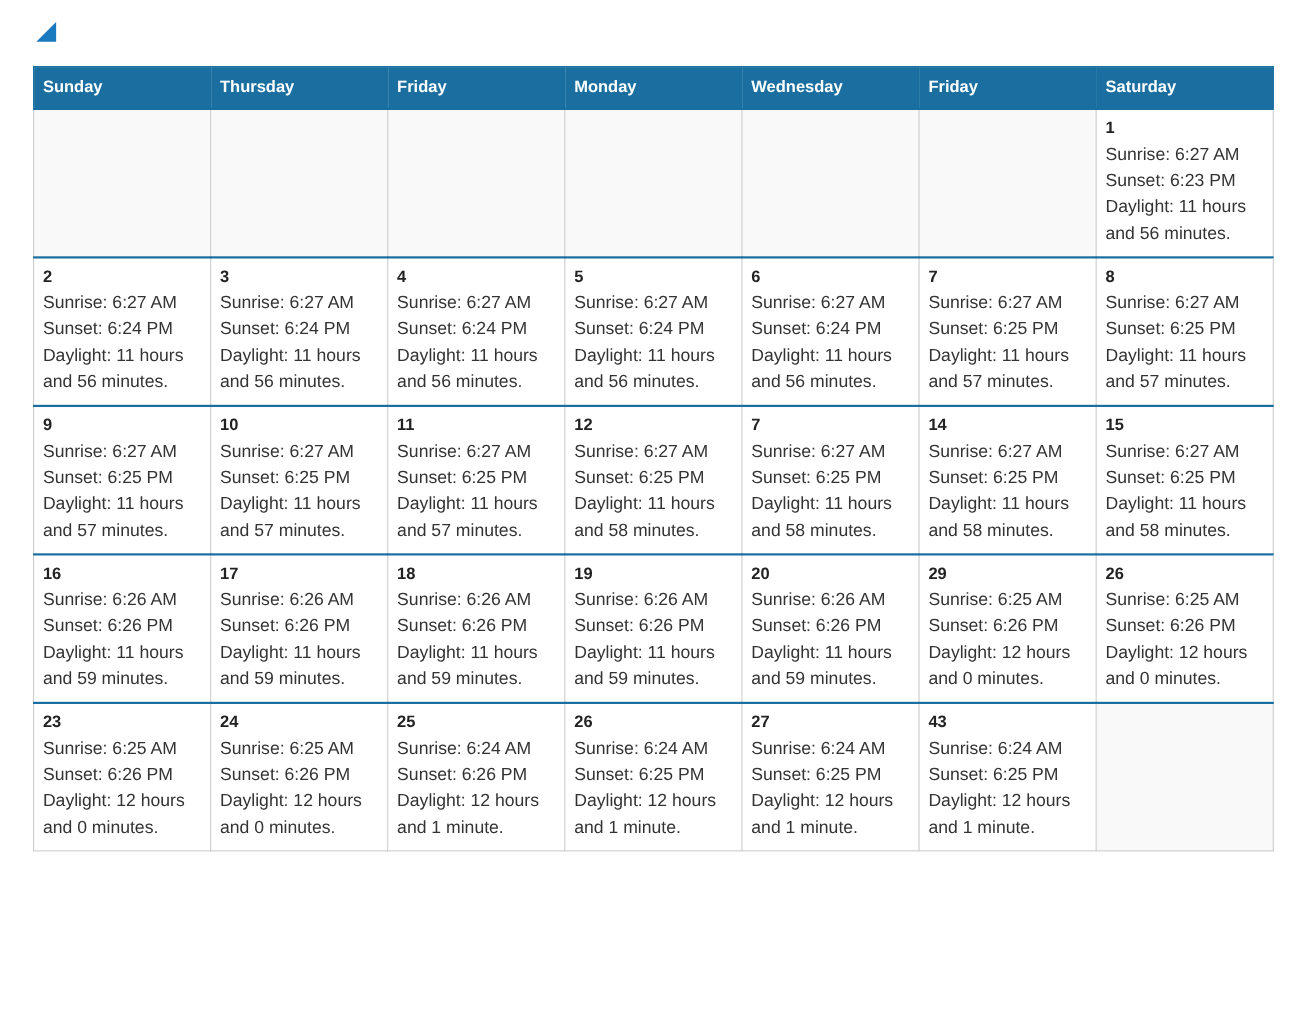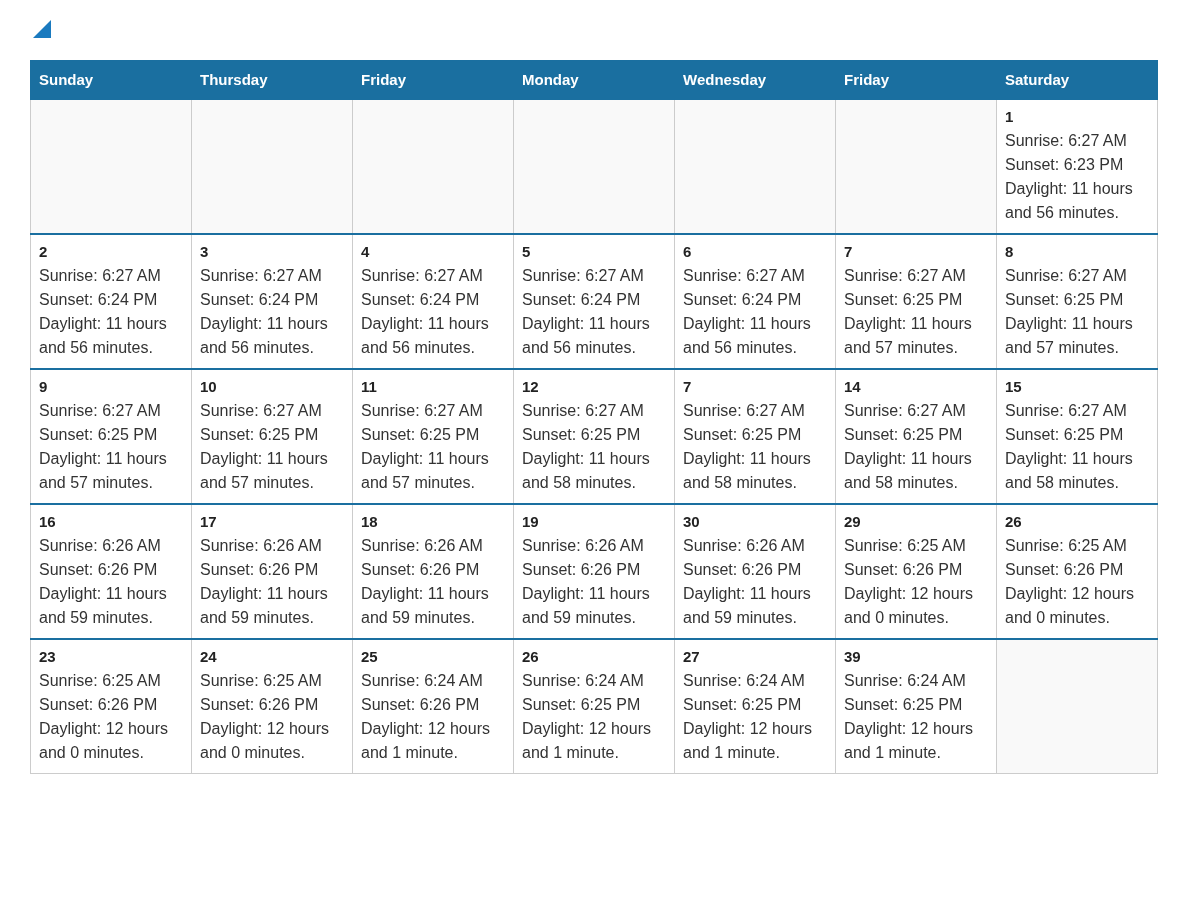--- a/index.html
+++ b/index.html
@@ -216,21 +216,21 @@
         </td>
         <td>
           <span class="day-number">18</span>
           <div class="day-info">Sunrise: 6:26 AM<br>Sunset: 6:26 PM<br>Daylight: 11 hours and 59 minutes.</div>
         </td>
         <td>
           <span class="day-number">19</span>
           <div class="day-info">Sunrise: 6:26 AM<br>Sunset: 6:26 PM<br>Daylight: 11 hours and 59 minutes.</div>
         </td>
         <td>
-          <span class="day-number">30</span>
+          <span class="day-number">20</span>
           <div class="day-info">Sunrise: 6:26 AM<br>Sunset: 6:26 PM<br>Daylight: 11 hours and 59 minutes.</div>
         </td>
         <td>
           <span class="day-number">29</span>
           <div class="day-info">Sunrise: 6:25 AM<br>Sunset: 6:26 PM<br>Daylight: 12 hours and 0 minutes.</div>
         </td>
         <td>
           <span class="day-number">26</span>
           <div class="day-info">Sunrise: 6:25 AM<br>Sunset: 6:26 PM<br>Daylight: 12 hours and 0 minutes.</div>
         </td>
@@ -250,19 +250,19 @@
         </td>
         <td>
           <span class="day-number">26</span>
           <div class="day-info">Sunrise: 6:24 AM<br>Sunset: 6:25 PM<br>Daylight: 12 hours and 1 minute.</div>
         </td>
         <td>
           <span class="day-number">27</span>
           <div class="day-info">Sunrise: 6:24 AM<br>Sunset: 6:25 PM<br>Daylight: 12 hours and 1 minute.</div>
         </td>
         <td>
-          <span class="day-number">39</span>
+          <span class="day-number">43</span>
           <div class="day-info">Sunrise: 6:24 AM<br>Sunset: 6:25 PM<br>Daylight: 12 hours and 1 minute.</div>
         </td>
         <td class="empty-cell"></td>
       </tr>
     </tbody>
 </table>
 
 </body></html>

